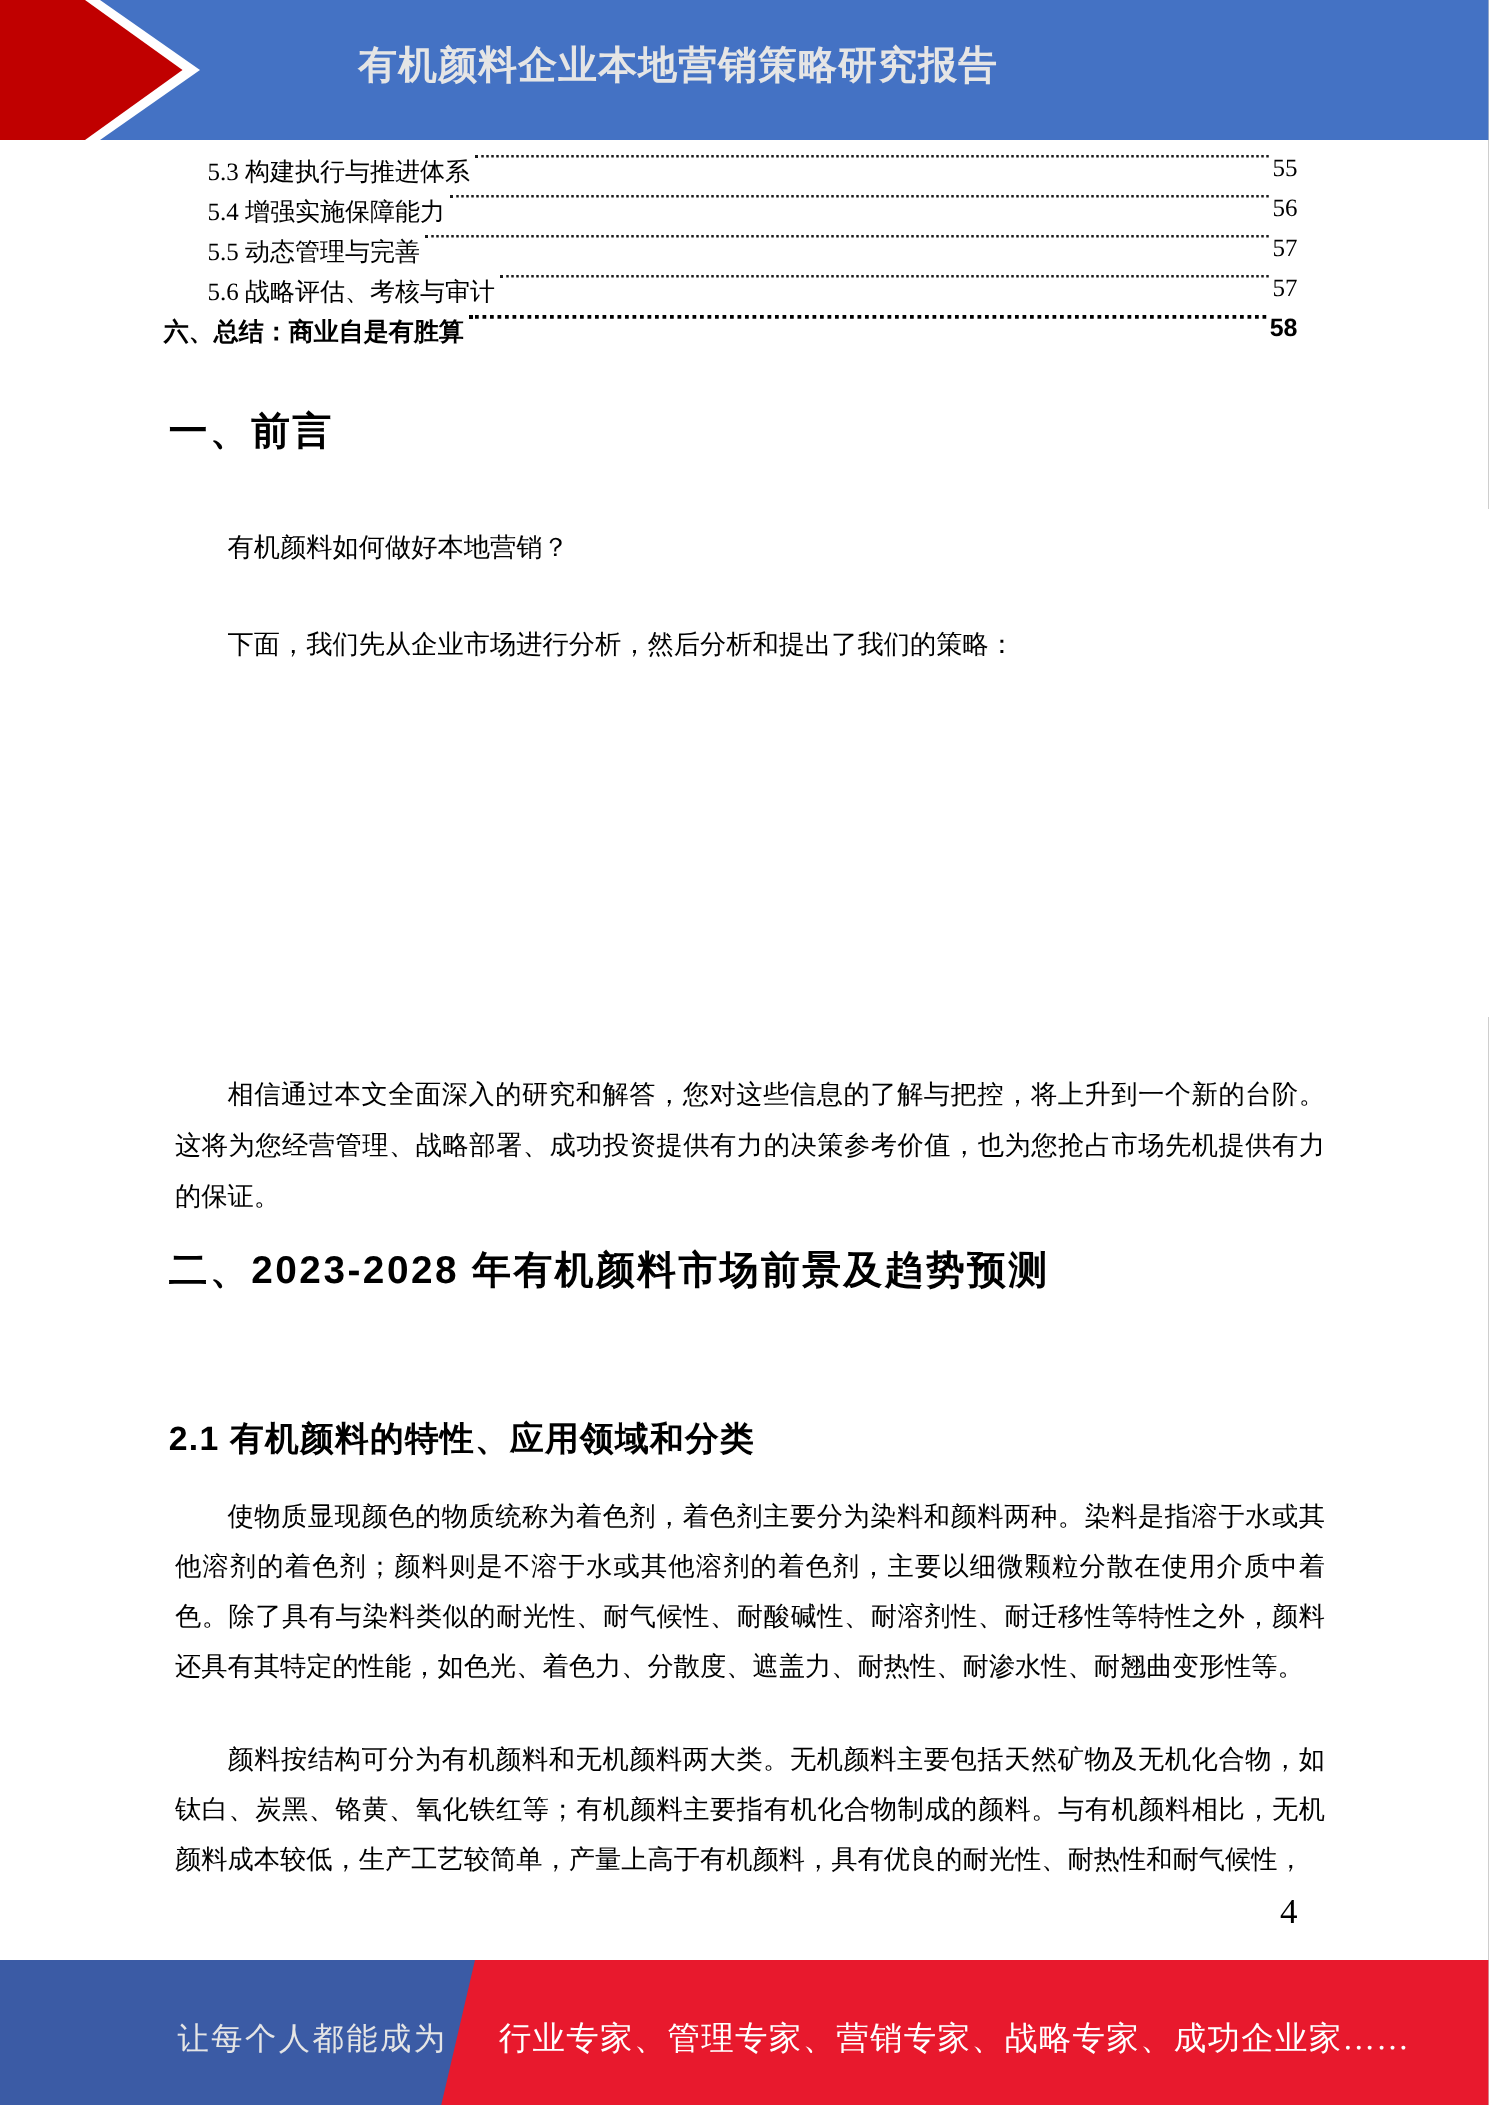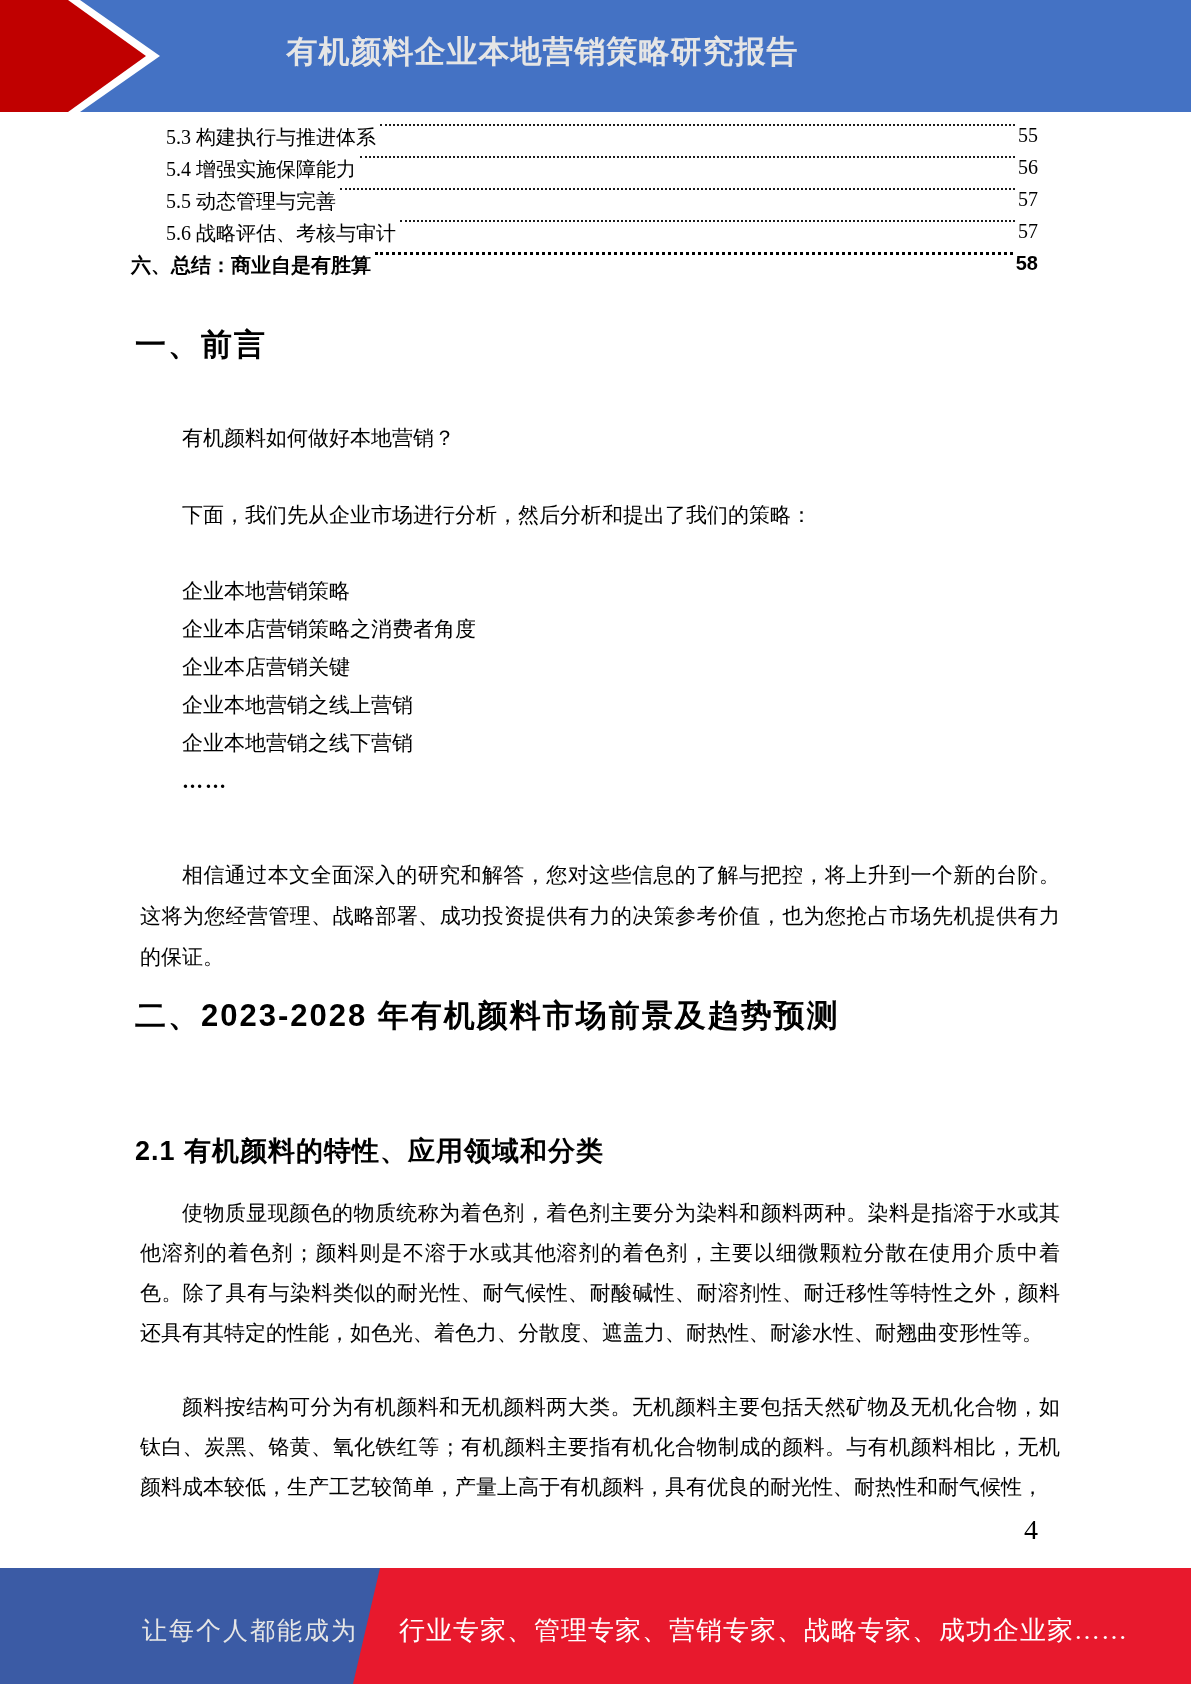--- a/index.html
+++ b/index.html
@@ -101,28 +101,20 @@
       <span class="leader"></span>
       <span class="pg">58</span>
     </div>
   </div>
 
   <div class="h-big" style="top:328px;">一、前言</div>
 
   <div class="line" style="top:426px;">有机颜料如何做好本地营销？</div>
   <div class="line" style="top:503px;">下面，我们先从企业市场进行分析，然后分析和提出了我们的策略：</div>
 
-  <div class="slist">
-    <div class="sitem">企业本地营销策略</div>
-    <div class="sitem">企业本店营销策略之消费者角度</div>
-    <div class="sitem">企业本店营销关键</div>
-    <div class="sitem">企业本地营销之线上营销</div>
-    <div class="sitem">企业本地营销之线下营销</div>
-    <div class="sitem bold">……</div>
-  </div>
 
   <div class="para lh41" style="top:855px;">相信通过本文全面深入的研究和解答，您对这些信息的了解与把控，将上升到一个新的台阶。这将为您经营管理、战略部署、成功投资提供有力的决策参考价值，也为您抢占市场先机提供有力的保证。</div>
 
   <div class="h-big" style="top:999px;">二、2023-2028 年有机颜料市场前景及趋势预测</div>
   <div class="h-sub" style="top:1103px;">2.1 有机颜料的特性、应用领域和分类</div>
 
   <div class="para lh40" style="top:1193px;">使物质显现颜色的物质统称为着色剂，着色剂主要分为染料和颜料两种。染料是指溶于水或其他溶剂的着色剂；颜料则是不溶于水或其他溶剂的着色剂，主要以细微颗粒分散在使用介质中着色。除了具有与染料类似的耐光性、耐气候性、耐酸碱性、耐溶剂性、耐迁移性等特性之外，颜料还具有其特定的性能，如色光、着色力、分散度、遮盖力、耐热性、耐渗水性、耐翘曲变形性等。</div>
   <div class="para lh40" style="top:1387px;">颜料按结构可分为有机颜料和无机颜料两大类。无机颜料主要包括天然矿物及无机化合物，如钛白、炭黑、铬黄、氧化铁红等；有机颜料主要指有机化合物制成的颜料。与有机颜料相比，无机颜料成本较低，生产工艺较简单，产量上高于有机颜料，具有优良的耐光性、耐热性和耐气候性，</div>
 
   <div class="pagenum">4</div>

